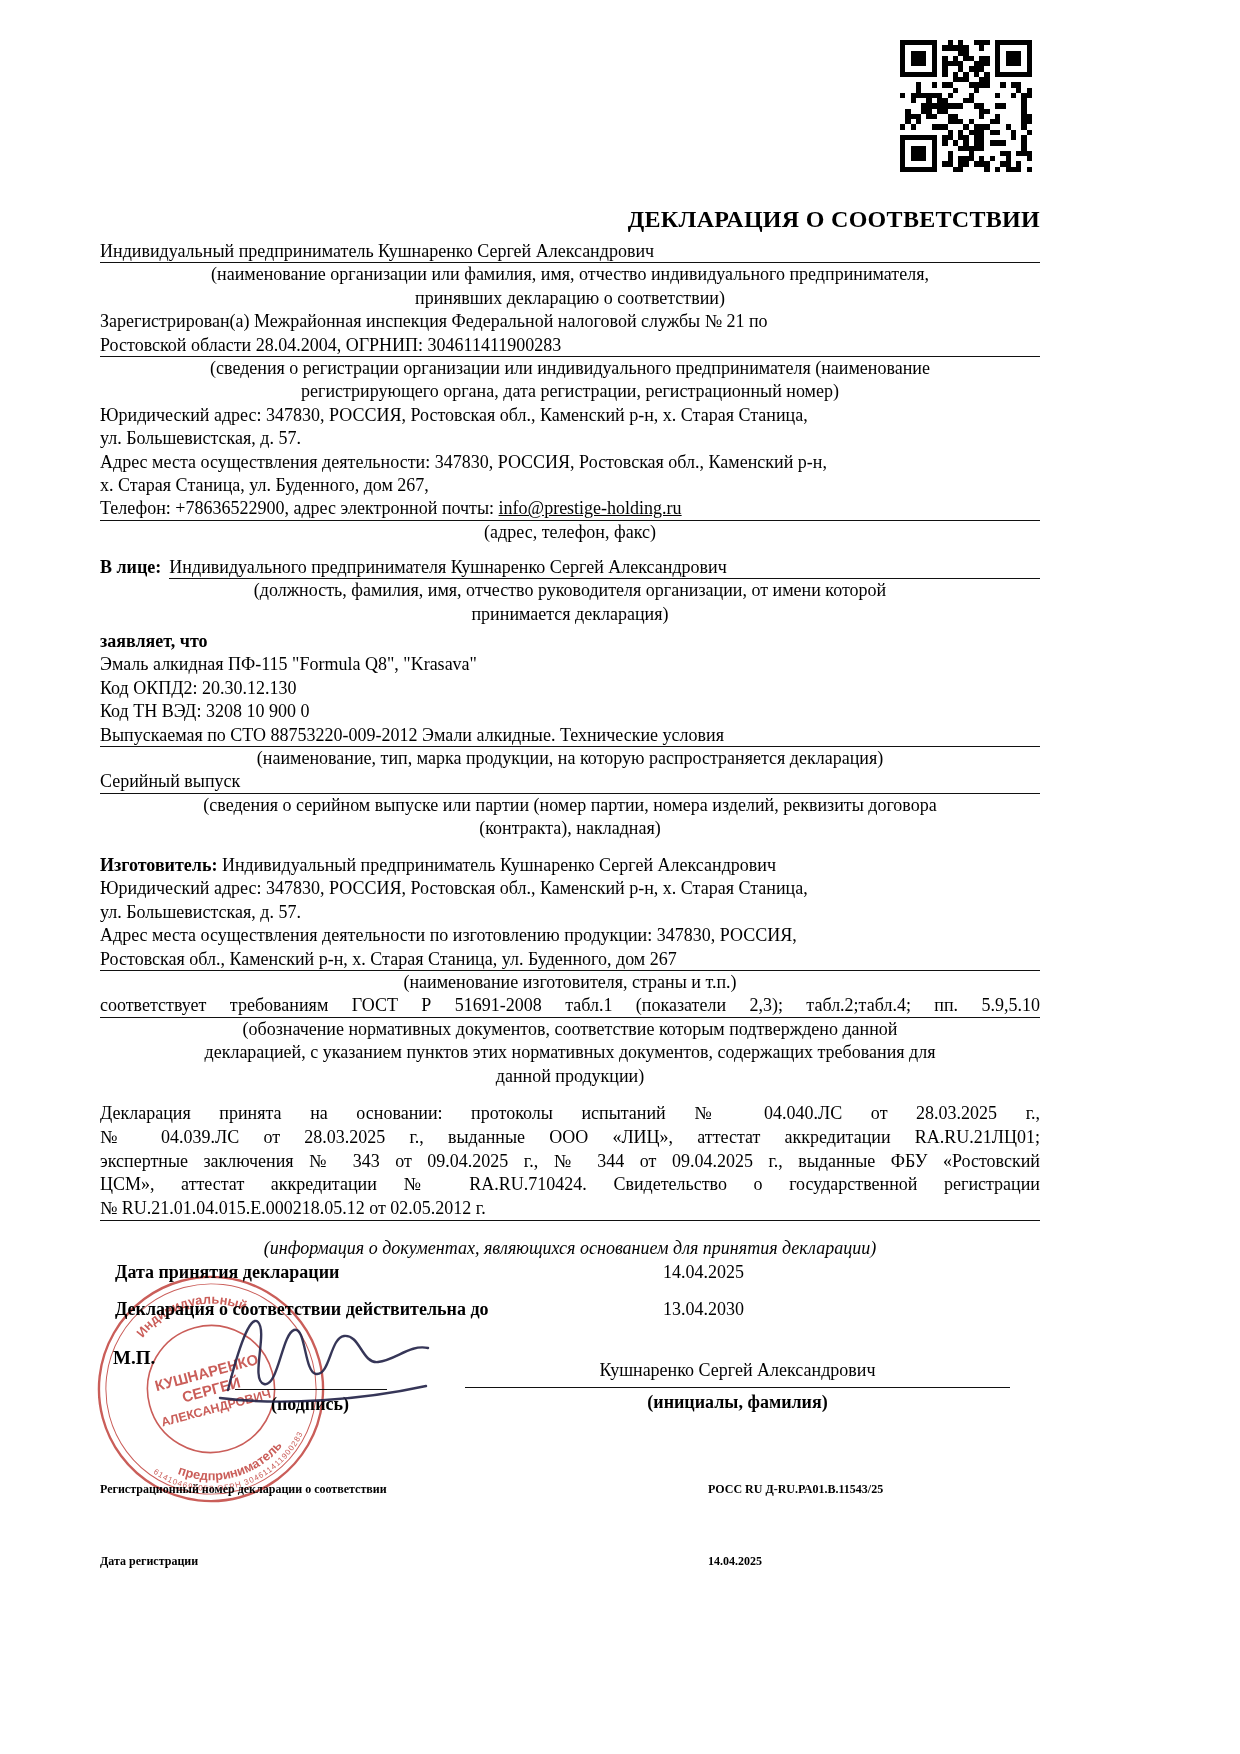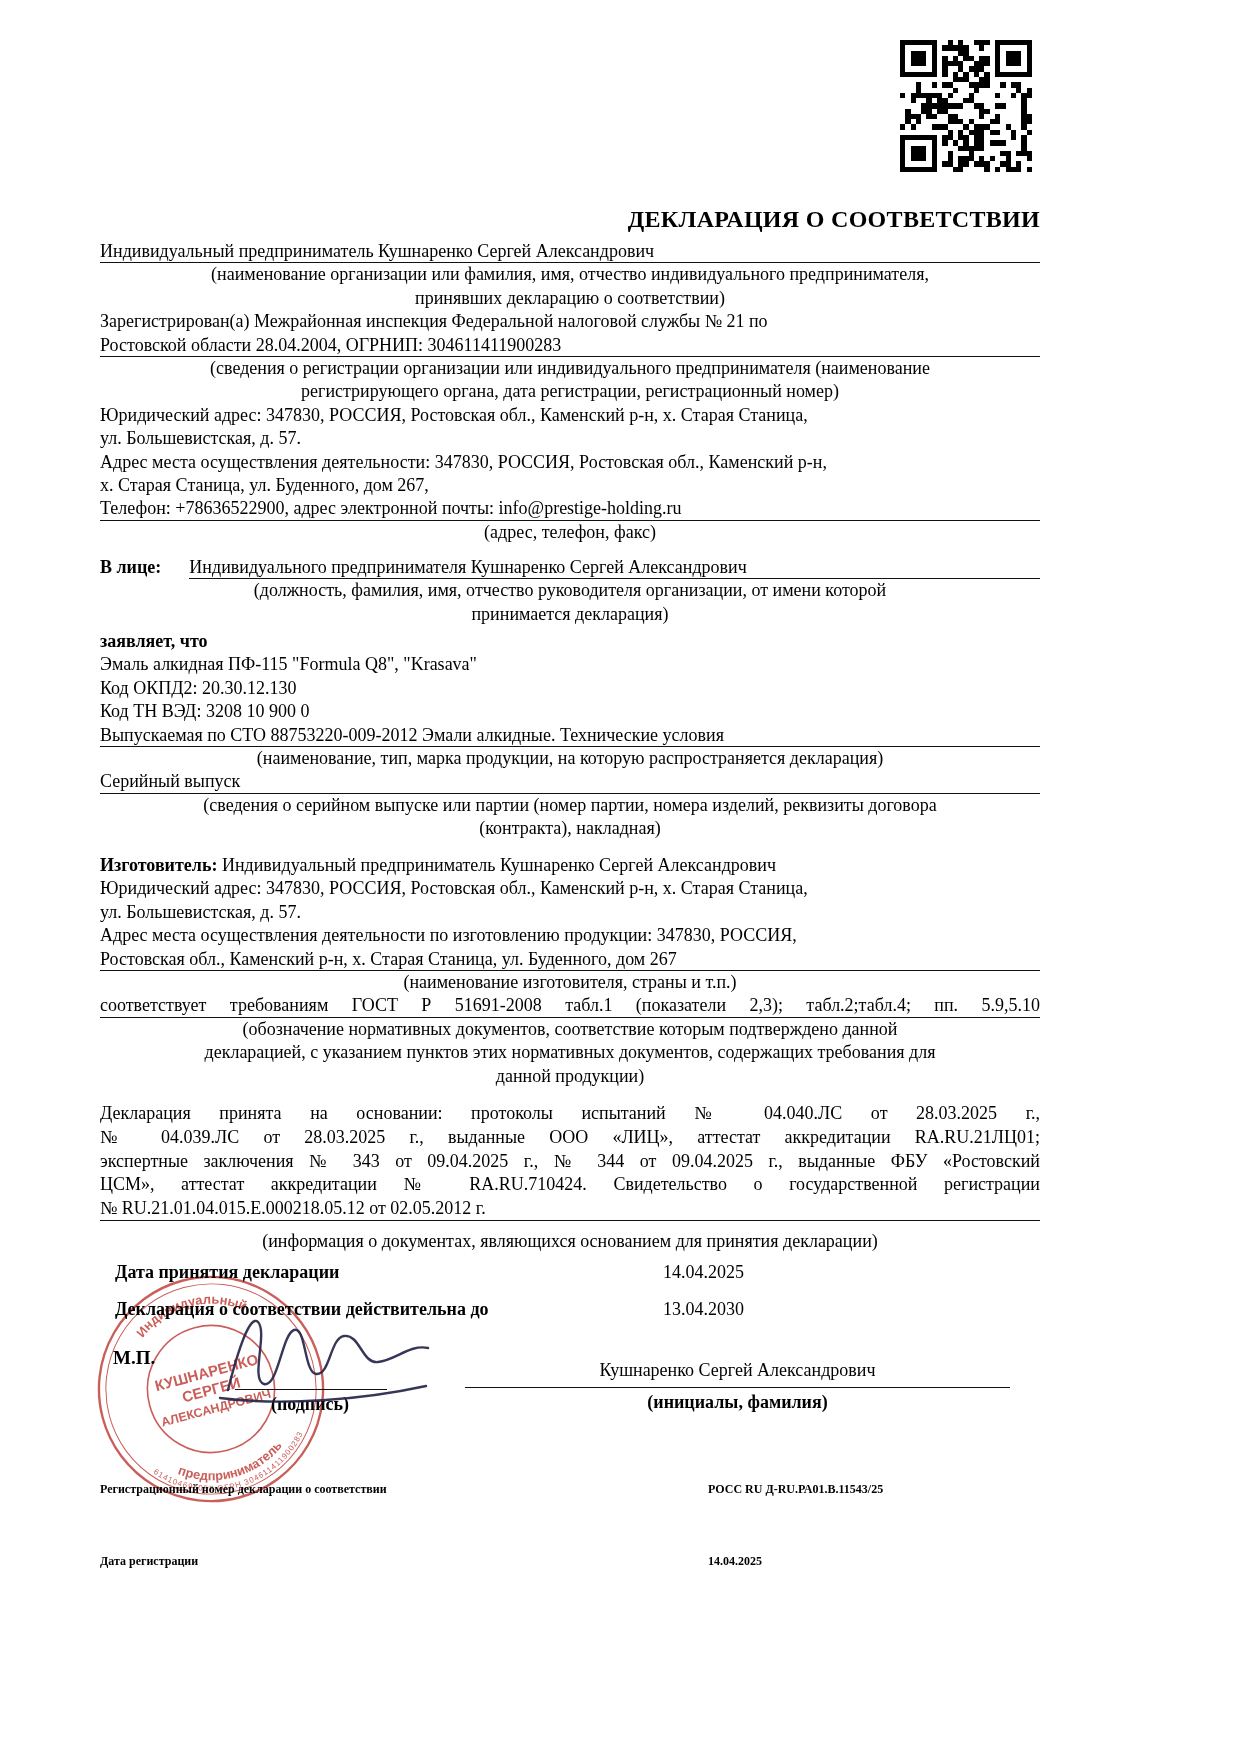--- a/index.html
+++ b/index.html
@@ -11,24 +11,24 @@
   }
   .block { position:absolute; left:100px; width:940px; }
   .line  { height:23.4px; line-height:23.4px; white-space:nowrap; }
   .u     { border-bottom:1.5px solid #111; }
   .c     { text-align:center; }
   .b     { font-weight:700; }
   .j     { text-align:justify; text-align-last:justify; }
   .title { text-align:right; font-weight:700; font-size:24px; letter-spacing:.3px; }
   .flexline { display:flex; }
   .flexline .lbl { font-weight:700; margin-right:8px; }
-  .flexline .fill { flex:1; border-bottom:1.5px solid #111;margin-left:20px; }
-  .email { }
+  .flexline .fill { flex:1; border-bottom:1.5px solid #111; }
+  .email { text-decoration:underline; }
   .basis .line { height:23.8px; line-height:23.8px; }
-  .basis .hint { margin-top:9px; }
+  .basis .hint { margin-top:16px;font-style:italic; }
 
   .daterow { position:relative; height:37px; }
   .daterow .dlbl { position:absolute; left:15px; font-weight:700; font-size:18px; }
   .daterow .dval { position:absolute; left:563px; }
 
   .regrow { position:absolute; left:100px; width:940px; font-weight:700; font-size:12px; white-space:nowrap; }
   .regrow .rval { position:absolute; left:608px; }
 
   #qr { position:absolute; left:900px; top:40px; width:132px; height:132px; }
 

